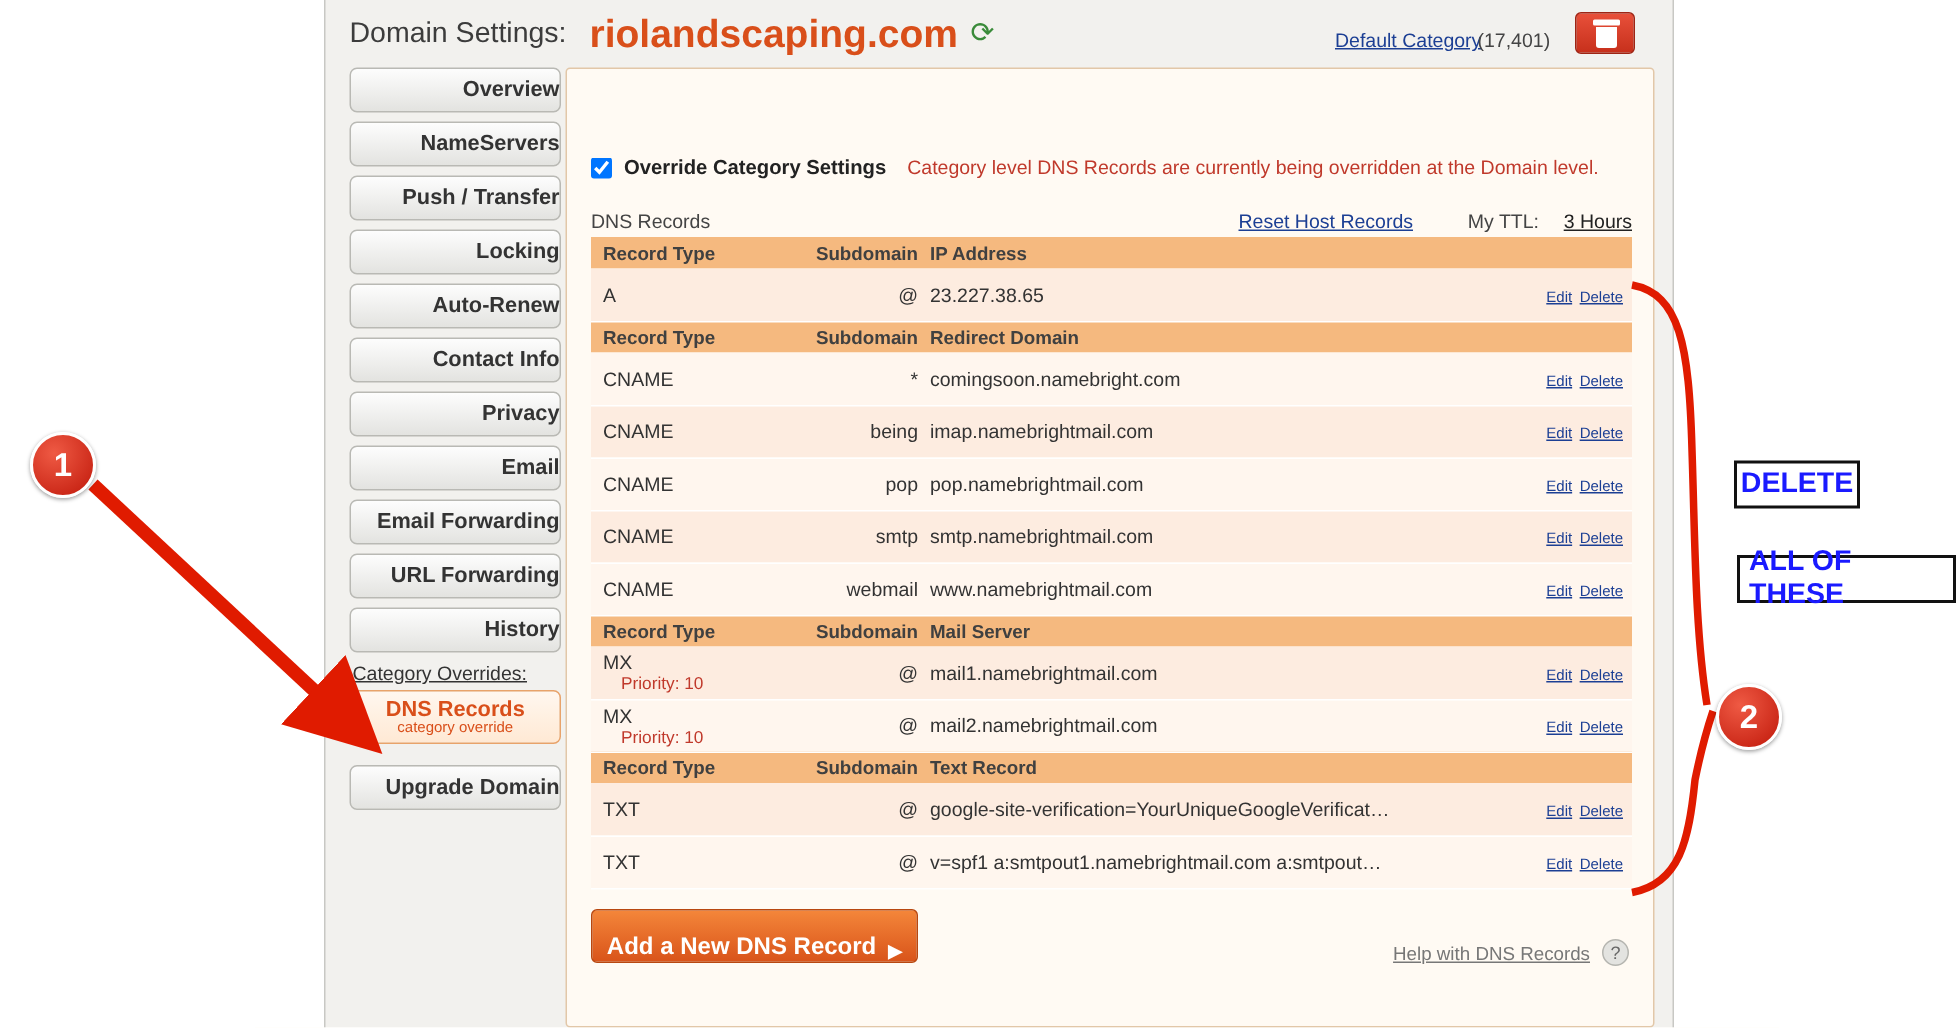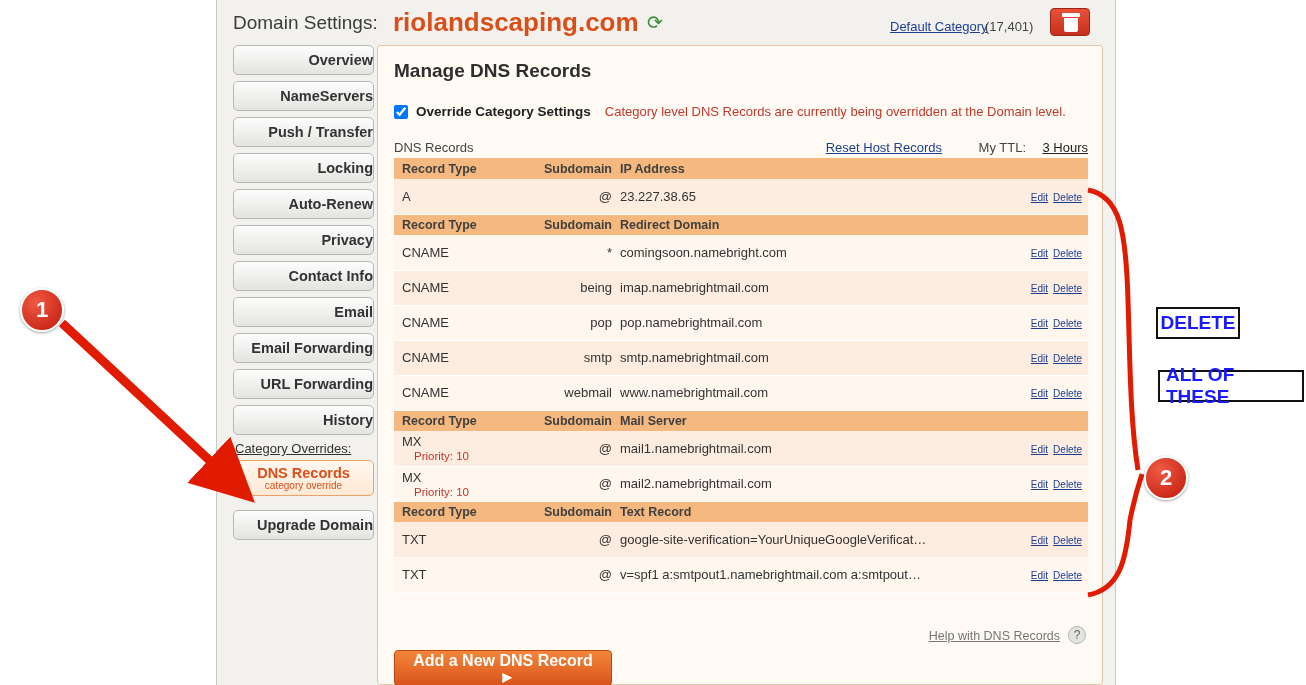--- a/index.html
+++ b/index.html
@@ -145,28 +145,27 @@
   .c-type { width: 116px; }
   .c-sub  { width: 102px; text-align: right; }
   .c-val  { width: 400px; }
   .c-act  { width: 76px; text-align: right; padding-right: 6px !important; }
   .prio { display: block; font-size: 11.5px; color: #c0392b; padding-left: 12px; margin-top: 1px; }
   .lnk { color: #1c3f94; text-decoration: underline; font-size: 10px; cursor: pointer; }
   .lnk + .lnk { margin-left: 5px; }
 
   
   .add-btn {
-    position: absolute; left: 16px; top: 604px;
+    position: absolute; left: 16px; top: 560px;
     width: 218px; height: 36px;
     background: linear-gradient(#f4863a, #d9541a);
     border: 1px solid #b8470f; border-radius: 4px;
     color: #fff; font-size: 16px; font-weight: bold;
-    display: flex; align-items: center; justify-content: center;
+    display: flex; align-items: flex-end; justify-content: center;
     cursor: pointer;
-    flex-direction: column;
   }
   .add-btn .arrow { margin-left: 8px; font-size: 12px; }
   .help-link {
     position: absolute; right: 42px; top: 583px;
     font-size: 12.5px; color: #777; text-decoration: underline; cursor: pointer;
   }
   .help-q {
     position: absolute; right: 16px; top: 580px;
     width: 18px; height: 18px; border-radius: 50%;
     background: #e3e3e0; border: 1px solid #b5b5b0;
@@ -226,24 +225,24 @@
       <div class="nav-btn">
           <span>Push / Transfer</span>
         </div>
       <div class="nav-btn">
           <span>Locking</span>
         </div>
       <div class="nav-btn">
           <span>Auto-Renew</span>
         </div>
       <div class="nav-btn">
+          <span>Contact Info</span>
+        </div>
+      <div class="nav-btn">
           <span>Privacy</span>
-        </div>
-      <div class="nav-btn">
-          <span>Contact Info</span>
         </div>
       <div class="nav-btn">
           <span>Email</span>
         </div>
       <div class="nav-btn">
           <span>Email Forwarding</span>
         </div>
       <div class="nav-btn">
           <span>URL Forwarding</span>
         </div>
@@ -256,21 +255,20 @@
         <span class="t1">DNS Records</span>
         <span class="t2">category override</span>
       </div>
       <div class="nav-gap"></div>
       <div class="nav-btn">
           <span>Upgrade Domain</span>
         </div>
     </div>
 
     <div class="card">
-      <div class="card-title">Manage DNS Records</div>
 
       <div class="override-row">
         <input type="checkbox" checked="" style="">
         <span class="override-label">Override Category Settings</span>
         <span class="override-note">Category level DNS Records are currently being overridden at the Domain level.</span>
       </div>
 
       <div class="subbar">
         <span class="lbl">DNS Records</span>
         <span class="reset">Reset Host Records</span>

